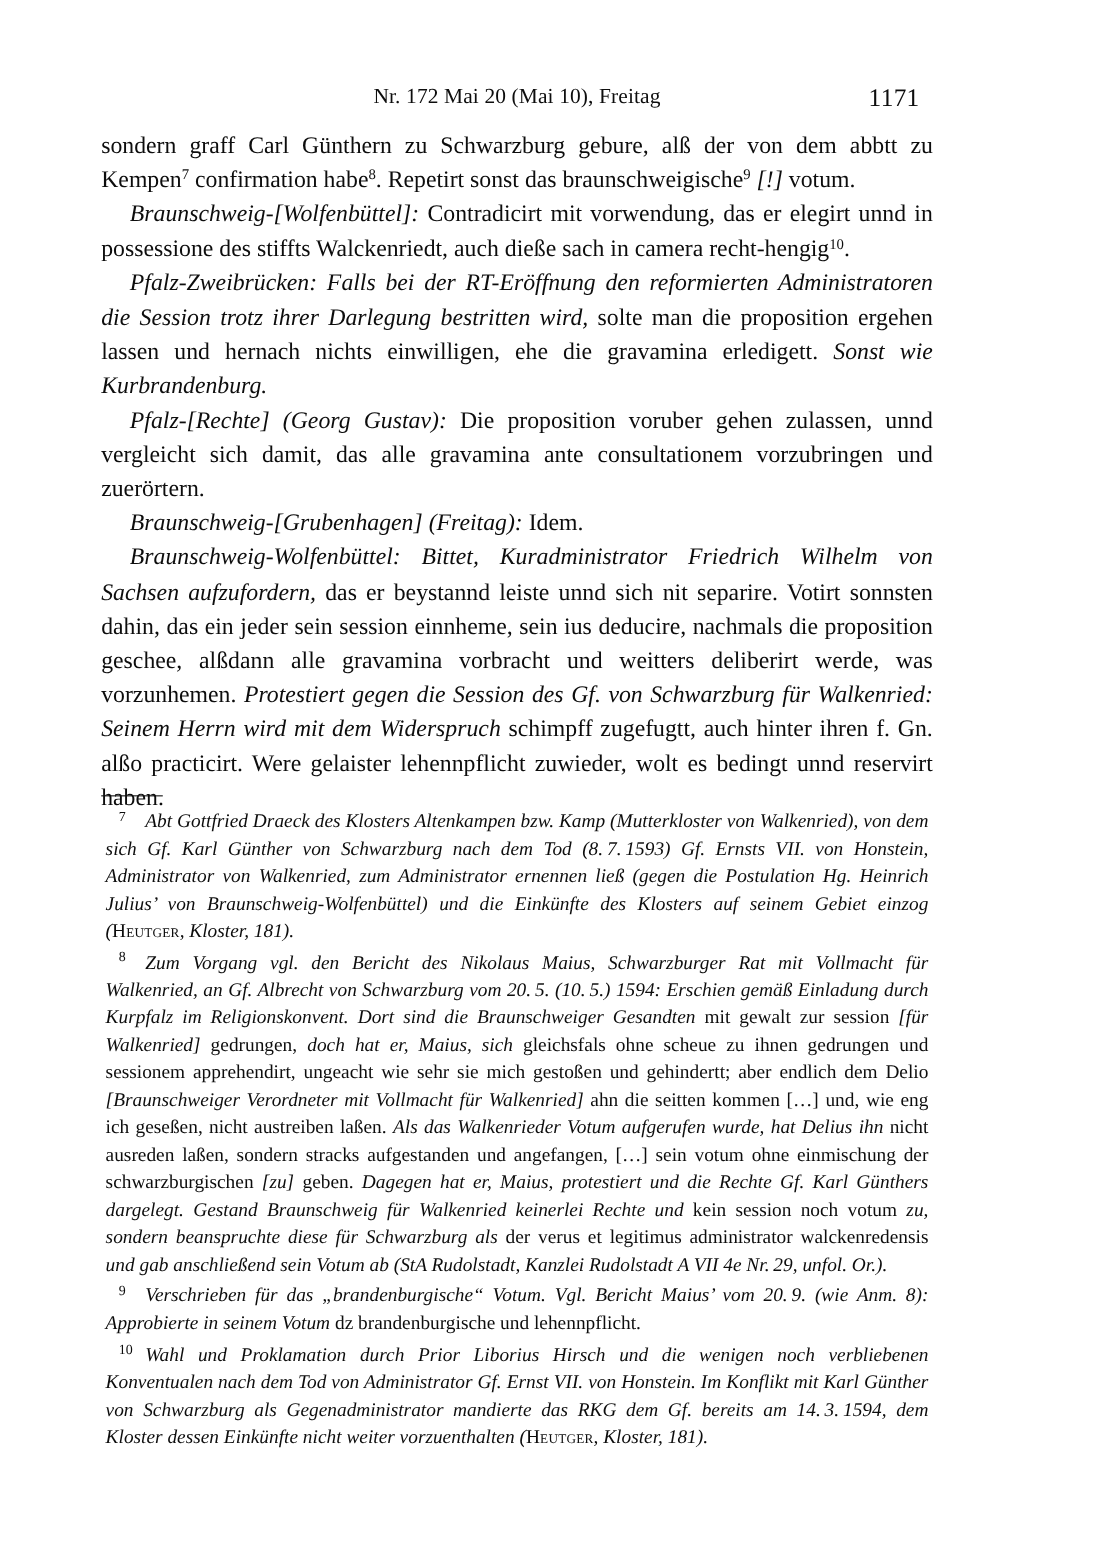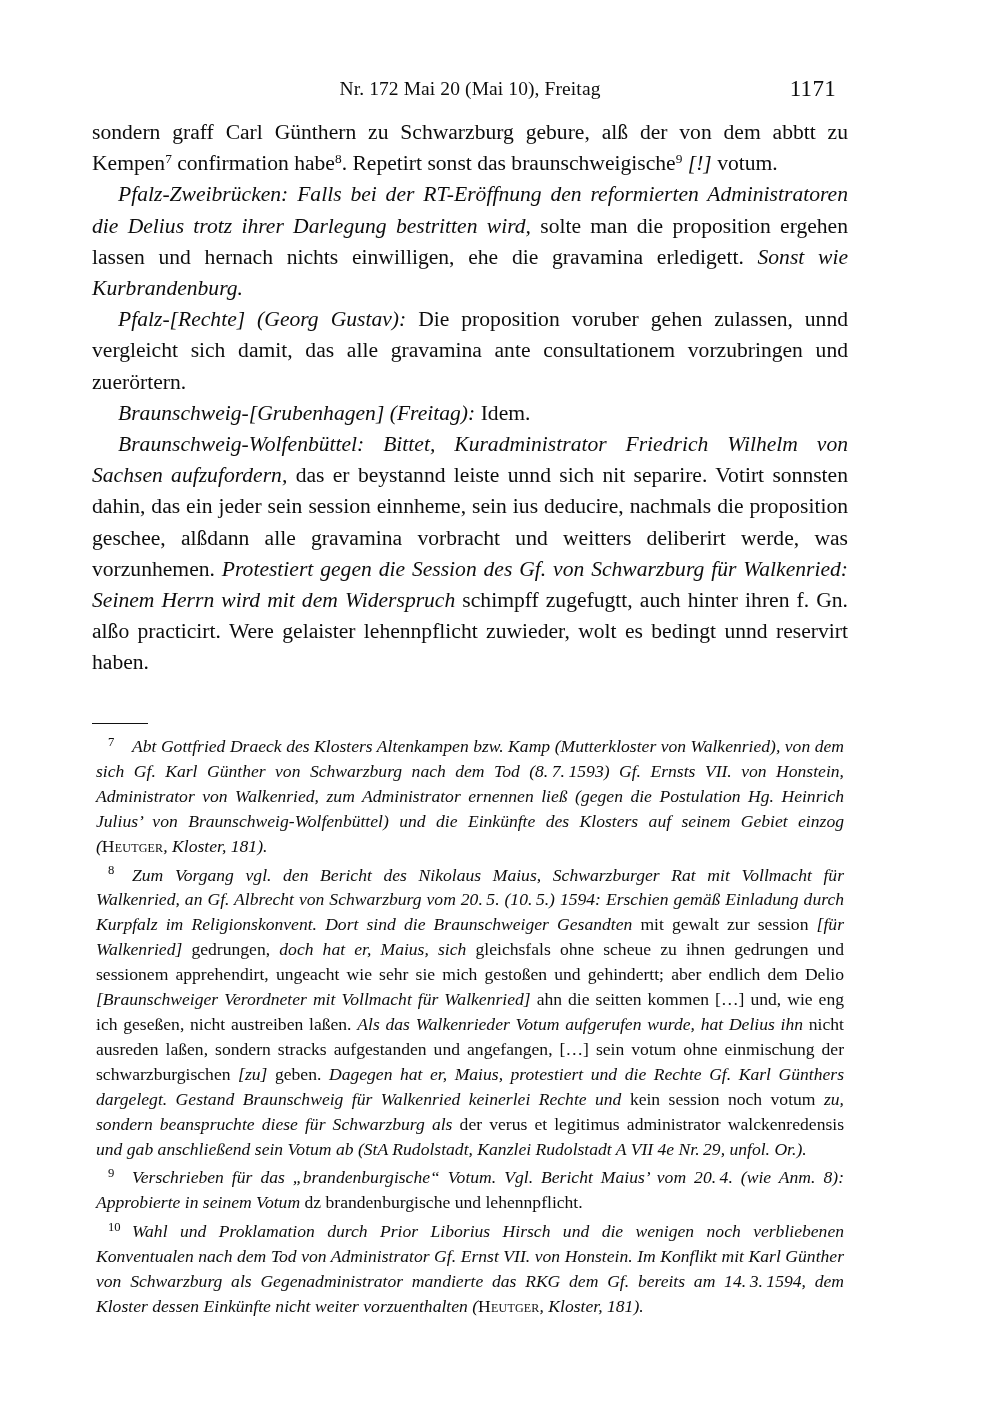--- a/index.html
+++ b/index.html
@@ -118,29 +118,30 @@
 
 <div class="page">
 
   <div class="runhead">
     <div class="runhead-title">Nr. 172 Mai 20 (Mai 10), Freitag</div>
     <div class="runhead-folio">1171</div>
   </div>
 
   <div class="body-block">
       <p class="para">sondern graff Carl Günthern zu Schwarzburg gebure, alß der von dem abbtt zu Kempen<sup>7</sup> confirmation habe<sup>8</sup>. Repetirt sonst das braunschweigische<sup>9</sup> <i>[!]</i> votum.</p>
-      <p class="para indent"><i>Pfalz-Zweibrücken: Falls bei der RT-Eröffnung den reformierten Administratoren die Delius trotz ihrer Darlegung bestritten wird,</i> solte man die proposition ergehen lassen und hernach nichts einwilligen, ehe die gravamina erledigett. <i>Sonst wie Kurbrandenburg.</i></p>
+      <p class="para indent"><i>Braunschweig-[Wolfenbüttel]:</i> Contradicirt mit vorwendung, das er elegirt unnd in possessione des stiffts Walckenriedt, auch dieße sach in camera recht-hengig<sup>10</sup>.</p>
+      <p class="para indent"><i>Pfalz-Zweibrücken: Falls bei der RT-Eröffnung den reformierten Administratoren die Session trotz ihrer Darlegung bestritten wird,</i> solte man die proposition ergehen lassen und hernach nichts einwilligen, ehe die gravamina erledigett. <i>Sonst wie Kurbrandenburg.</i></p>
       <p class="para indent"><i>Pfalz-[Rechte] (Georg Gustav):</i> Die proposition voruber gehen zulassen, unnd vergleicht sich damit, das alle gravamina ante consultationem vorzubringen und zuerörtern.</p>
       <p class="para indent"><i>Braunschweig-[Grubenhagen] (Freitag):</i> Idem.</p>
       <p class="para indent"><i>Braunschweig-Wolfenbüttel: Bittet, Kuradministrator Friedrich Wilhelm von Sachsen aufzufordern,</i> das er beystannd leiste unnd sich nit separire. Votirt sonnsten dahin, das ein jeder sein session einnheme, sein ius deducire, nachmals die proposition geschee, alßdann alle gravamina vorbracht und weitters deliberirt werde, was vorzunhemen. <i>Protestiert gegen die Session des Gf. von Schwarzburg für Walkenried: Seinem Herrn wird mit dem Widerspruch</i> schimpff zugefugtt, auch hinter ihren f. Gn. alßo practicirt. Were gelaister lehennpflicht zuwieder, wolt es bedingt unnd reservirt haben.</p>
     </div>
 
   <div class="fn-block">
     <div class="fn-rule"></div>
     <div>
         <p class="fn"><span class="fn-mark">7</span><span><i>Abt Gottfried Draeck des Klosters Altenkampen bzw. Kamp (Mutterkloster von Walkenried), von dem sich Gf. Karl Günther von Schwarzburg nach dem Tod (8. 7. 1593) Gf. Ernsts VII. von Honstein, Administrator von Walkenried, zum Administrator ernennen ließ (gegen die Postulation Hg. Heinrich Julius’ von Braunschweig-Wolfenbüttel) und die Einkünfte des Klosters auf seinem Gebiet einzog (</i><span class="sc">Heutger</span><i>, Kloster, 181).</i></span></p>
         <p class="fn"><span class="fn-mark">8</span><span><i>Zum Vorgang vgl. den Bericht des Nikolaus Maius, Schwarzburger Rat mit Vollmacht für Walkenried, an Gf. Albrecht von Schwarzburg vom 20. 5. (10. 5.) 1594: Erschien gemäß Einladung durch Kurpfalz im Religionskonvent. Dort sind die Braunschweiger Gesandten</i> <span class="roman">mit gewalt zur session</span> <i>[für Walkenried]</i> <span class="roman">gedrungen,</span> <i>doch hat er, Maius, sich</i> <span class="roman">gleichsfals ohne scheue zu ihnen gedrungen und sessionem apprehendirt, ungeacht wie sehr sie mich gestoßen und gehindertt; aber endlich dem Delio</span> <i>[Braunschweiger Verordneter mit Vollmacht für Walkenried]</i> <span class="roman">ahn die seitten kommen […] und, wie eng ich geseßen, nicht austreiben laßen.</span> <i>Als das Walkenrieder Votum aufgerufen wurde, hat Delius ihn</i> <span class="roman">nicht ausreden laßen, sondern stracks aufgestanden und angefangen, […] sein votum ohne einmischung der schwarzburgischen</span> <i>[zu]</i> <span class="roman">geben.</span> <i>Dagegen hat er, Maius, protestiert und die Rechte Gf. Karl Günthers dargelegt. Gestand Braunschweig für Walkenried keinerlei Rechte und</i> <span class="roman">kein session noch votum</span> <i>zu, sondern beanspruchte diese für Schwarzburg als</i> <span class="roman">der verus et legitimus administrator walckenredensis</span> <i>und gab anschließend sein Votum ab (StA Rudolstadt, Kanzlei Rudolstadt A VII 4e Nr. 29, unfol. Or.).</i></span></p>
-        <p class="fn"><span class="fn-mark">9</span><span><i>Verschrieben für das „brandenburgische“ Votum. Vgl. Bericht Maius’ vom 20. 4. (wie Anm. 8): Approbierte in seinem Votum</i> <span class="roman">dz brandenburgische und lehennpflicht.</span></span></p>
+        <p class="fn"><span class="fn-mark">9</span><span><i>Verschrieben für das „brandenburgische“ Votum. Vgl. Bericht Maius’ vom 20. 9. (wie Anm. 8): Approbierte in seinem Votum</i> <span class="roman">dz brandenburgische und lehennpflicht.</span></span></p>
         <p class="fn"><span class="fn-mark">10</span><span><i>Wahl und Proklamation durch Prior Liborius Hirsch und die wenigen noch verbliebenen Konventualen nach dem Tod von Administrator Gf. Ernst VII. von Honstein. Im Konflikt mit Karl Günther von Schwarzburg als Gegenadministrator mandierte das RKG dem Gf. bereits am 14. 3. 1594, dem Kloster dessen Einkünfte nicht weiter vorzuenthalten (</i><span class="sc">Heutger</span><i>, Kloster, 181).</i></span></p>
       </div>
   </div>
 
 </div>
 
 </body></html>

